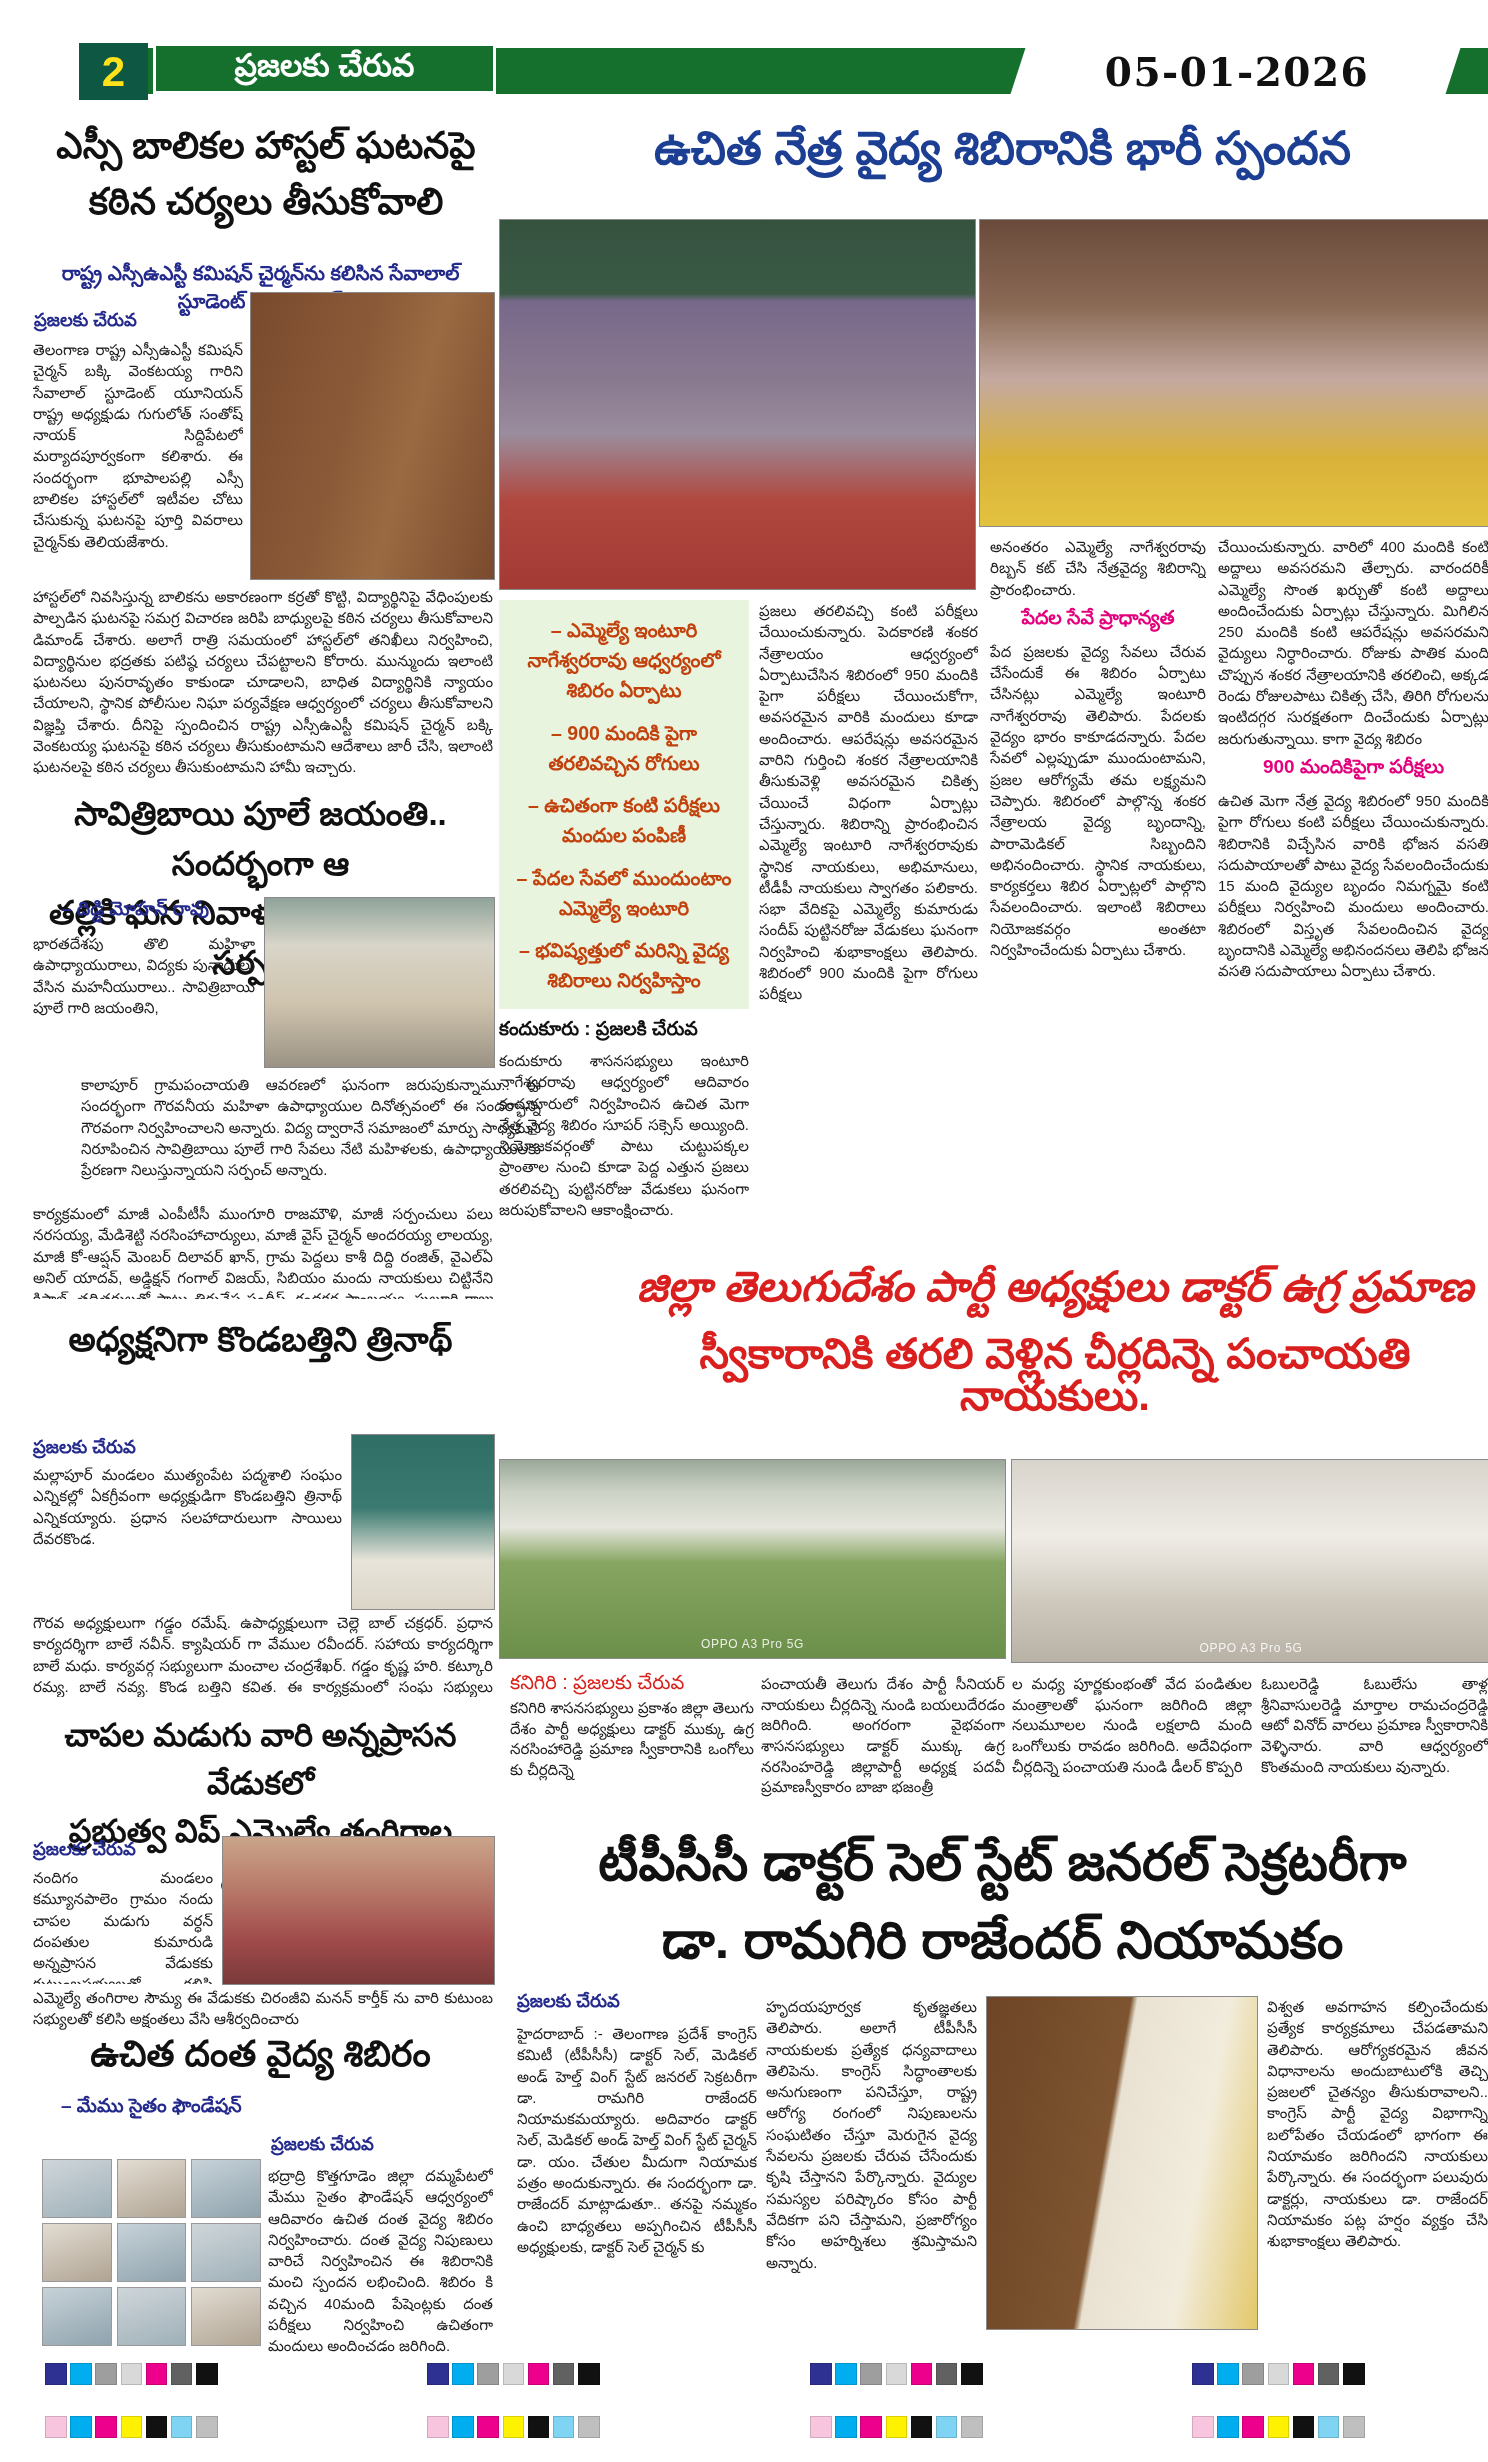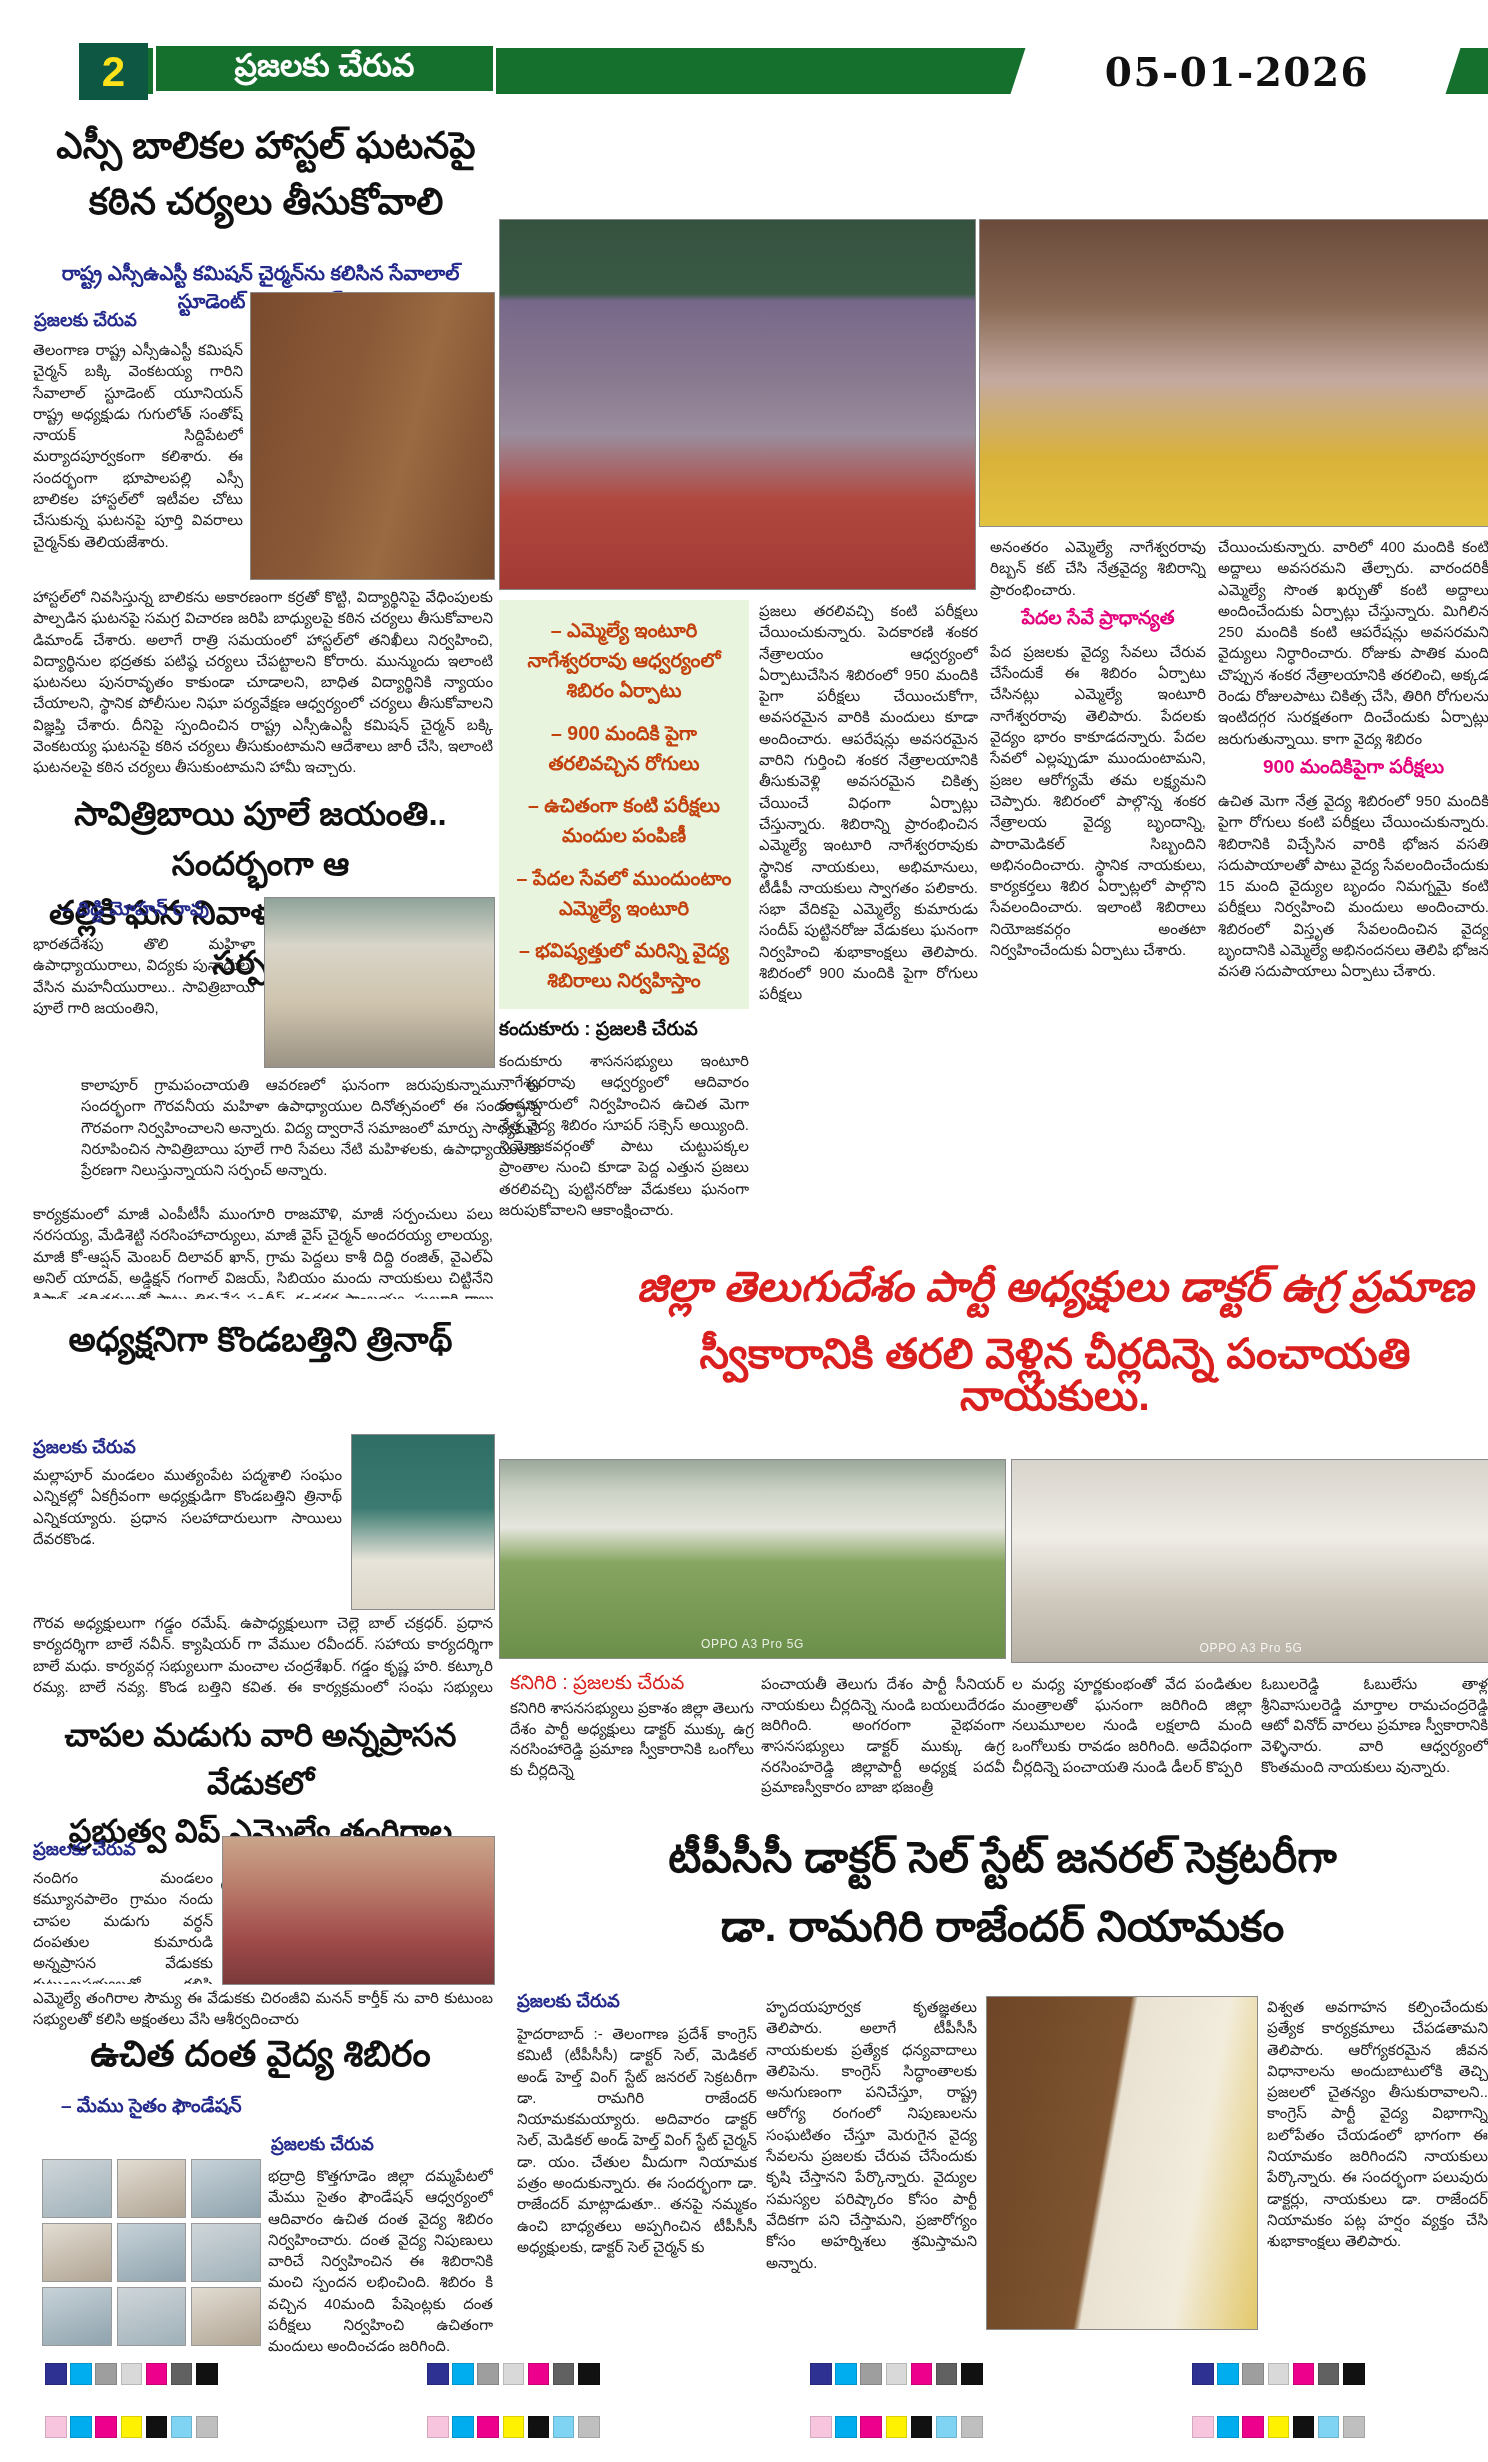--- a/index.html
+++ b/index.html
@@ -113,20 +113,21 @@
     <div class="th t-c"></div>
     <div class="th t-b"></div>
     <div class="th t-c"></div>
     <div class="th t-a"></div>
     <div class="th t-c"></div>
     <div class="th t-a"></div>
     <div class="th t-b"></div>
   </div>
   <div class="abs body-txt" style="left:268px;top:2165px;width:225px;height:247px;">భద్రాద్రి కొత్తగూడెం జిల్లా దమ్మపేటలో మేము సైతం ఫౌండేషన్ ఆధ్వర్యంలో ఆదివారం ఉచిత దంత వైద్య శిబిరం నిర్వహించారు. దంత వైద్య నిపుణులు వారిచే నిర్వహించిన ఈ శిబిరానికి మంచి స్పందన లభించింది. శిబిరం కి వచ్చిన 40మంది పేషెంట్లకు దంత పరీక్షలు నిర్వహించి ఉచితంగా మందులు అందించడం జరిగింది.</div>
 
+  <div class="abs hl hl-blue" style="left:517px;top:114px;width:971px;font-size:46px;">ఉచిత నేత్ర వైద్య శిబిరానికి భారీ స్పందన</div>
   <div class="abs photo p-eye1" style="left:499px;top:219px;width:475px;height:369px;"></div>
   <div class="abs photo p-eye2" style="left:979px;top:219px;width:509px;height:306px;"></div>
 
   <div class="abs panel" style="left:499px;top:600px;width:250px;height:409px;">
     <div class="hli">– ఎమ్మెల్యే ఇంటూరి నాగేశ్వరరావు ఆధ్వర్యంలో శిబిరం ఏర్పాటు</div>
     <div class="hli">– 900 మందికి పైగా తరలివచ్చిన రోగులు</div>
     <div class="hli">– ఉచితంగా కంటి పరీక్షలు మందుల పంపిణీ</div>
     <div class="hli">– పేదల సేవలో ముందుంటాం ఎమ్మెల్యే ఇంటూరి</div>
     <div class="hli">– భవిష్యత్తులో మరిన్ని వైద్య శిబిరాలు నిర్వహిస్తాం</div>
     <div class="hli">– సభా వేదికపై ఎమ్మెల్యే కుమారుడు సందీప్ పుట్టినరోజు వేడుకలు</div>
@@ -157,21 +158,21 @@
     <div class="wm">OPPO A3 Pro 5G</div>
   </div>
   <div class="abs" style="left:510px;top:1671px;width:244px;height:144px;overflow:hidden;">
     <div class="dl-red">కనిగిరి : ప్రజలకు చేరువ</div>
     <div class="cap-txt">కనిగిరి శాసనసభ్యులు ప్రకాశం జిల్లా తెలుగు దేశం పార్టీ అధ్యక్షులు డాక్టర్ ముక్కు ఉగ్ర నరసింహారెడ్డి ప్రమాణ స్వీకారానికి ఒంగోలు కు చీర్లదిన్నె</div>
   </div>
   <div class="abs cap-txt" style="left:761px;top:1674px;width:244px;height:141px;">పంచాయతీ తెలుగు దేశం పార్టీ సీనియర్ నాయకులు చీర్లదిన్నె నుండి బయలుదేరడం జరిగింది. అంగరంగా వైభవంగా శాసనసభ్యులు డాక్టర్ ముక్కు ఉగ్ర నరసింహరెడ్డి జిల్లాపార్టీ అధ్యక్ష పదవీ ప్రమాణస్వీకారం బాజా భజంత్రీ</div>
   <div class="abs cap-txt" style="left:1012px;top:1674px;width:240px;height:141px;">ల మధ్య పూర్ణకుంభంతో వేద పండితుల మంత్రాలతో ఘనంగా జరిగింది జిల్లా నలుమూలల నుండి లక్షలాది మంది ఒంగోలుకు రావడం జరిగింది. అదేవిధంగా చీర్లదిన్నె పంచాయతి నుండి డీలర్ కొప్పరి</div>
   <div class="abs cap-txt" style="left:1261px;top:1674px;width:227px;height:141px;">ఓబులరెడ్డి ఓబులేసు తాళ్ల శ్రీనివాసులరెడ్డి మార్తాల రామచంద్రరెడ్డి ఆటో వినోద్ వారలు ప్రమాణ స్వీకారానికి వెళ్ళినారు. వారి ఆధ్వర్యంలో కొంతమంది నాయకులు వున్నారు.</div>
 
-  <div class="abs hl" style="left:517px;top:1836px;width:971px;font-size:43px;line-height:1.0;">
+  <div class="abs hl" style="left:517px;top:1836px;width:971px;font-size:52px;line-height:1.0;">
     <div style="margin-bottom:25.5px;">టీపీసీసీ డాక్టర్ సెల్ స్టేట్ జనరల్ సెక్రటరీగా</div>
     <div>డా. రామగిరి రాజేందర్ నియామకం</div>
   </div>
   <div class="abs dl" style="left:517px;top:1991px;width:187px;">ప్రజలకు చేరువ</div>
   <div class="abs body-txt" style="left:517px;top:2023px;width:240px;height:334px;">హైదరాబాద్ :- తెలంగాణ ప్రదేశ్ కాంగ్రెస్ కమిటీ (టీపీసీసీ) డాక్టర్ సెల్, మెడికల్ అండ్ హెల్త్ వింగ్ స్టేట్ జనరల్ సెక్రటరీగా డా. రామగిరి రాజేందర్ నియామకమయ్యారు. అదివారం డాక్టర్ సెల్, మెడికల్ అండ్ హెల్త్ వింగ్ స్టేట్ చైర్మన్ డా. యం. చేతుల మీదుగా నియామక పత్రం అందుకున్నారు. ఈ సందర్భంగా డా. రాజేందర్ మాట్లాడుతూ.. తనపై నమ్మకం ఉంచి బాధ్యతలు అప్పగించిన టీపీసీసీ అధ్యక్షులకు, డాక్టర్ సెల్ చైర్మన్ కు</div>
   <div class="abs body-txt" style="left:766px;top:1996px;width:211px;height:360px;">హృదయపూర్వక కృతజ్ఞతలు తెలిపారు. అలాగే టీపీసీసీ నాయకులకు ప్రత్యేక ధన్యవాదాలు తెలిపెను. కాంగ్రెస్ సిద్ధాంతాలకు అనుగుణంగా పనిచేస్తూ, రాష్ట్ర ఆరోగ్య రంగంలో నిపుణులను సంఘటితం చేస్తూ మెరుగైన వైద్య సేవలను ప్రజలకు చేరువ చేసేందుకు కృషి చేస్తానని పేర్కొన్నారు. వైద్యుల సమస్యల పరిష్కారం కోసం పార్టీ వేదికగా పని చేస్తామని, ప్రజారోగ్యం కోసం అహర్నిశలు శ్రమిస్తామని అన్నారు.</div>
   <div class="abs photo p-tpcc" style="left:986px;top:1996px;width:270px;height:332px;"></div>
   <div class="abs body-txt" style="left:1267px;top:1996px;width:221px;height:360px;">విశ్వత అవగాహన కల్పించేందుకు ప్రత్యేక కార్యక్రమాలు చేపడతామని తెలిపారు. ఆరోగ్యకరమైన జీవన విధానాలను అందుబాటులోకి తెచ్చి ప్రజలలో చైతన్యం తీసుకురావాలని.. కాంగ్రెస్ పార్టీ వైద్య విభాగాన్ని బలోపేతం చేయడంలో భాగంగా ఈ నియామకం జరిగిందని నాయకులు పేర్కొన్నారు. ఈ సందర్భంగా పలువురు డాక్టర్లు, నాయకులు డా. రాజేందర్ నియామకం పట్ల హర్షం వ్యక్తం చేసి శుభాకాంక్షలు తెలిపారు.</div>
 
   <div class="abs mkrow" style="left:45px;top:2363px;">

